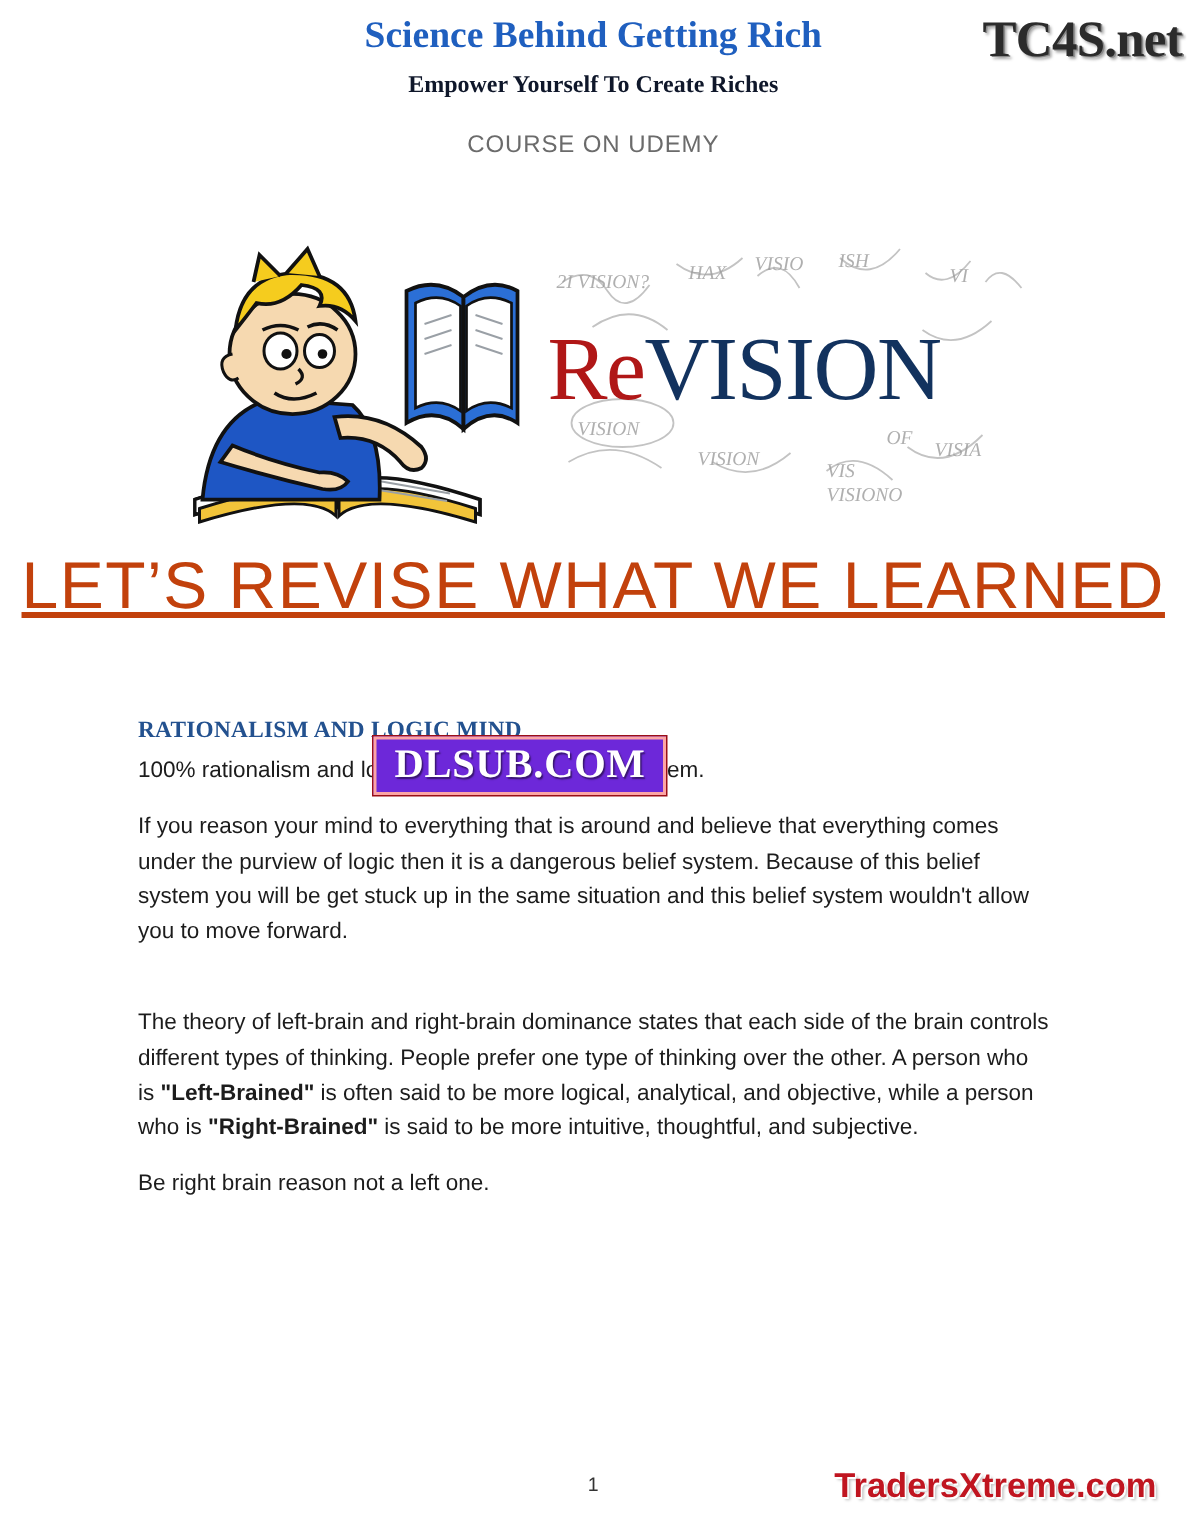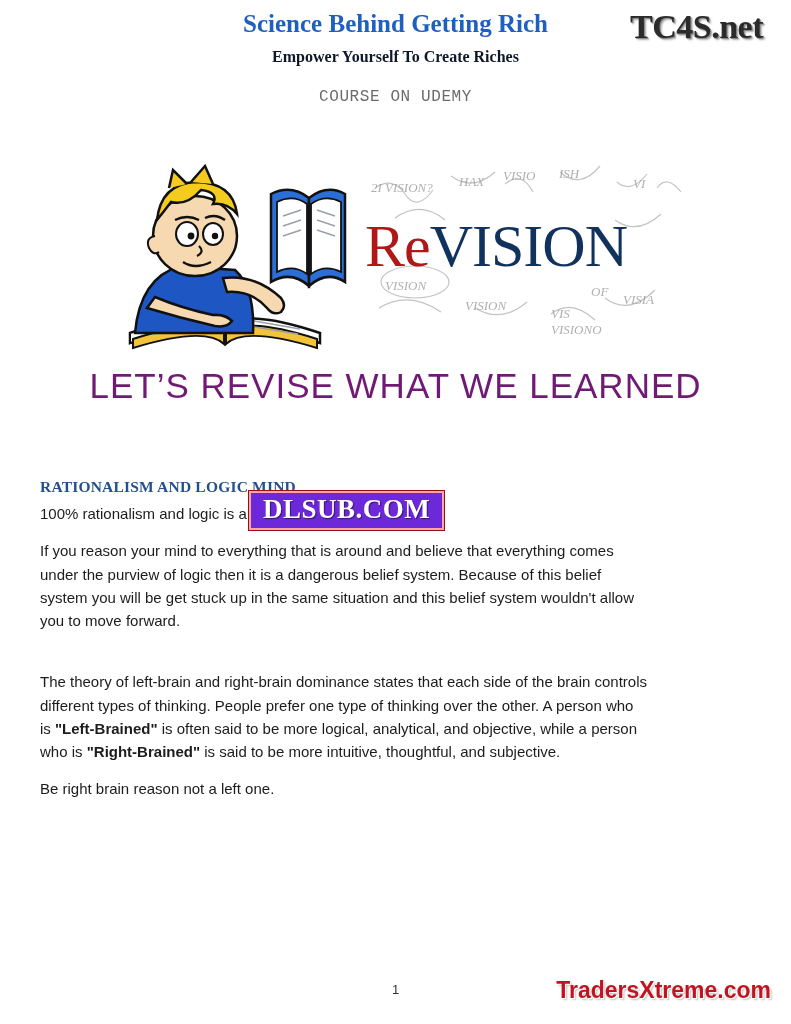--- a/index.html
+++ b/index.html
@@ -49,29 +49,29 @@
     font-weight: bold;
     font-size: 16px;
     color: #0f172a;
   }
   .course-line {
     position: absolute;
     top: 88px;
     left: 0;
     right: 0;
     text-align: center;
-    font-family: Liberation Mono, monospace;
+    font-family: Liberation Sans, sans-serif;
     font-size: 16px;
     color: #6b6b6b;
     letter-spacing: 0.6px;
   }
   .brand-logo {
     position: absolute;
     top: 8px;
-    right: 28px;
+    right: 3px;
     font-family: "Liberation Serif", serif;
     font-weight: bold;
     font-size: 34px;
     color: #2b2b2b;
     text-shadow: 1px 1px 0 #8a8a8a, 2px 2px 2px rgba(0,0,0,0.35);
     letter-spacing: -0.5px;
     text-align: right;
   }
 
   
@@ -107,29 +107,30 @@
   .revision-word .re { color: #b01717; }
   .revision-word .vision { color: #12325e; }
 
   .lets-revise {
     position: absolute;
     left: 0;
     right: 0;
     top: 218px;
     text-align: center;
     font-family: "Liberation Sans", sans-serif;
-    font-size: 35px;
-    color: #701a75;
+    font-size: 44px;
+    color: #c2410c;
     letter-spacing: 1px;
+    text-decoration: underline;
   }
 
   
   .content {
     position: relative;
-    margin: 0 92px 0 40px;
+    margin: 0 92px 0 92px;
     width: 607px;
   }
   h2.sec {
     font-family: "Liberation Serif", serif;
     font-size: 15.5px;
     font-weight: bold;
     color: #23518f;
     margin: 0 0 6px 0;
     letter-spacing: 0.2px;
   }

